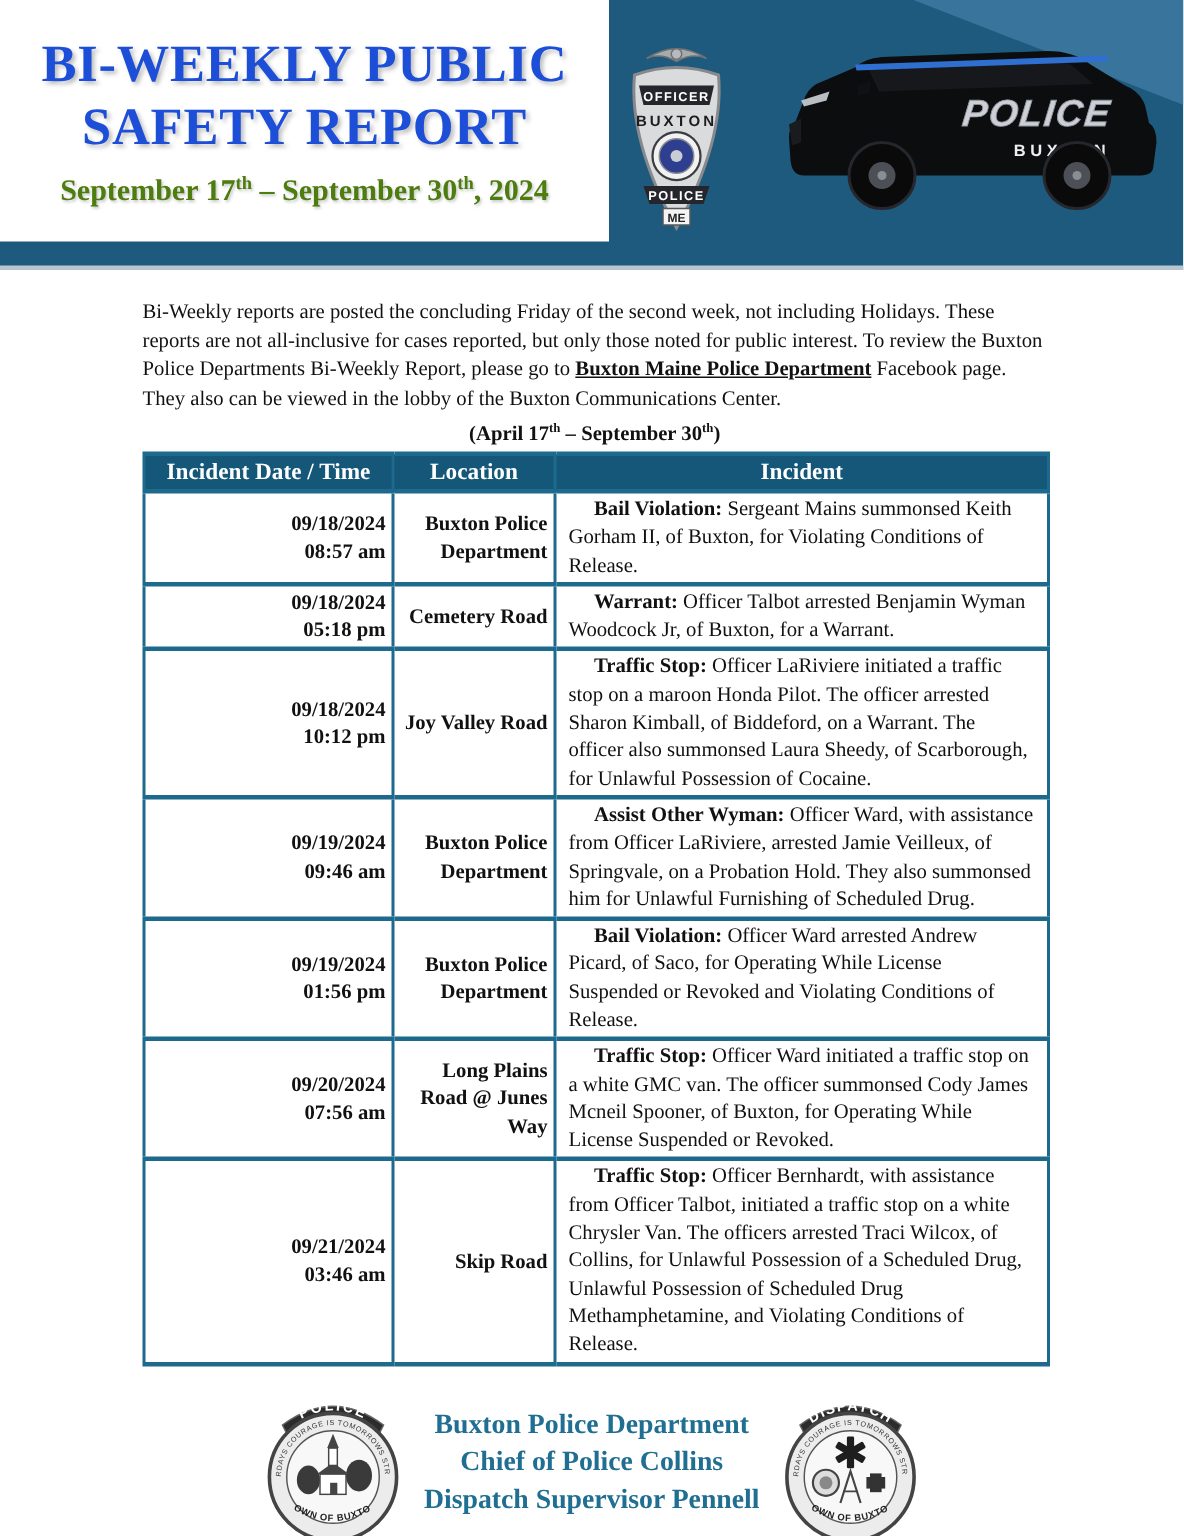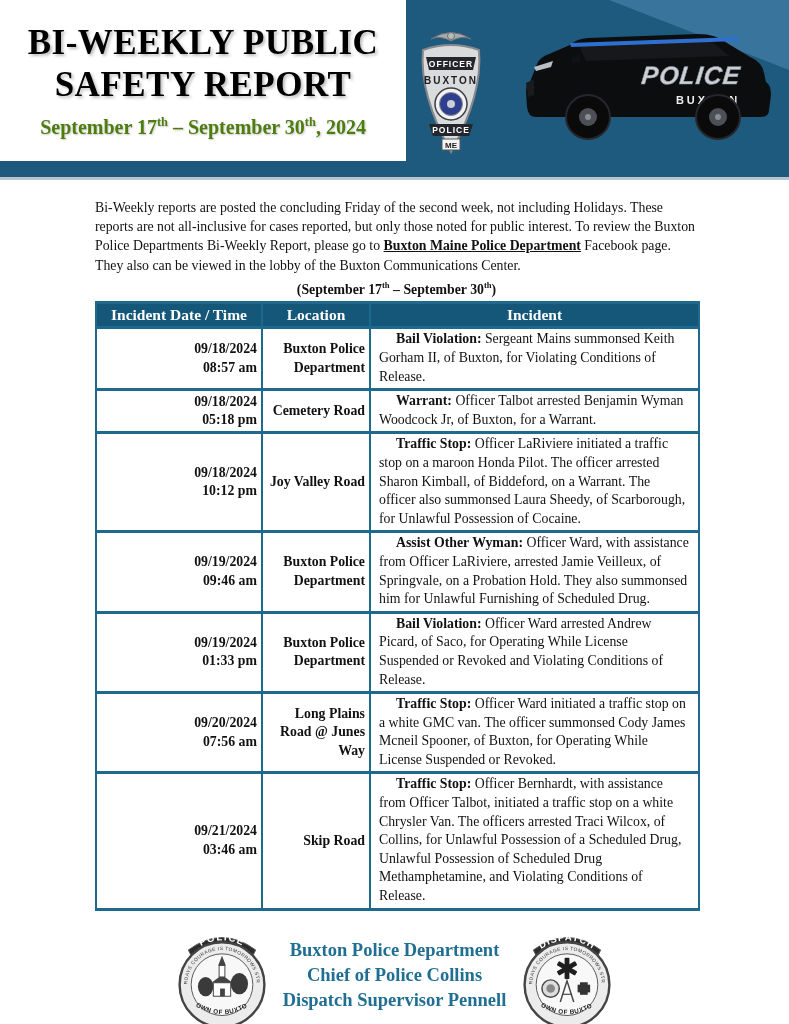--- a/index.html
+++ b/index.html
@@ -4,21 +4,21 @@
 <style>
   html,body{margin:0;padding:0;background:#fff;}
   .page{position:relative;width:789px;height:1024px;background:#fff;overflow:hidden;
         font-family:"Liberation Serif",serif;color:#111;}
   
   .hdr{position:relative;height:177px;background:#1e5a7d;border-bottom:3px solid #b9c5ce;}
   .hdr-corner{position:absolute;right:0;top:0;width:0;height:0;
               border-left:180px solid transparent;border-top:70px solid #38749b;}
   .hdr-panel{position:absolute;left:0;top:0;width:406px;height:161px;background:#ffffff;
              display:flex;flex-direction:column;align-items:center;justify-content:center;}
-  .hdr-title{font-size:35px;font-weight:bold;color:#000000;line-height:42px;text-align:center;
+  .hdr-title{font-size:35px;font-weight:bold;color:#1d4ed8;line-height:42px;text-align:center;
              letter-spacing:.5px;text-shadow:2px 2px 3px rgba(70,70,70,.35);}
   .hdr-date{margin-top:9px;font-size:20px;font-weight:bold;color:#4d7c0f;
             text-shadow:1px 1px 2px rgba(70,70,70,.3);}
   .hdr-badge{position:absolute;left:410px;top:24px;}
   .hdr-car{position:absolute;left:500px;top:20px;}
   sup{font-size:.62em;}
   
   .intro{margin:18px 90px 0 95px;font-size:13.8px;line-height:19.2px;}
   .fb-link{font-weight:bold;text-decoration:underline;}
   .subtitle{margin-top:5px;text-align:center;font-weight:bold;font-size:13.8px;width:603px;margin-left:95px;}
@@ -80,21 +80,21 @@
       <circle cx="88" cy="97" r="9" fill="#4c4f55"></circle>
         <circle cx="88" cy="97" r="3" fill="#8a8d92"></circle>
       <circle cx="218" cy="97" r="22" fill="#0a0a0b" stroke="#26272c" stroke-width="2"></circle>
       <circle cx="218" cy="97" r="9" fill="#4c4f55"></circle>
         <circle cx="218" cy="97" r="3" fill="#8a8d92"></circle>
     </svg>
   </div>
 
   <p class="intro"><span>Bi-Weekly reports are posted the concluding Friday of the second week, not including Holidays. These reports are not all-inclusive for cases reported, but only those noted for public interest. To review the Buxton Police Departments Bi-Weekly Report, please go to </span><span class="fb-link">Buxton Maine Police Department</span><span> Facebook page. They also can be viewed in the lobby of the Buxton Communications Center.</span></p>
 
-  <div class="subtitle"><span>(September 17</span><sup>th</sup><span> – September 30</span><sup>th</sup><span>)</span></div>
+  <div class="subtitle"><span>(April 17</span><sup>th</sup><span> – September 30</span><sup>th</sup><span>)</span></div>
 
   <table class="rpt">
     <colgroup>
         <col class="c1">
         <col class="c2">
         <col class="c3">
       </colgroup>
     <thead>
       <tr>
         <th>Incident Date / Time</th>
@@ -131,21 +131,21 @@
         <td class="c-date">
             <div>09/19/2024</div>
             <div>09:46 am</div>
           </td>
         <td class="c-loc">Buxton Police Department</td>
         <td class="c-inc"><span class="lead">Assist Other Wyman:</span> <span>Officer Ward, with assistance from Officer LaRiviere, arrested Jamie Veilleux, of Springvale, on a Probation Hold. They also summonsed him for Unlawful Furnishing of Scheduled Drug.</span></td>
       </tr>
       <tr>
         <td class="c-date">
             <div>09/19/2024</div>
-            <div>01:33 pm</div>
+            <div>01:56 pm</div>
           </td>
         <td class="c-loc">Buxton Police Department</td>
         <td class="c-inc"><span class="lead">Bail Violation:</span> <span>Officer Ward arrested Andrew Picard, of Saco, for Operating While License Suspended or Revoked and Violating Conditions of Release.</span></td>
       </tr>
       <tr>
         <td class="c-date">
             <div>09/20/2024</div>
             <div>07:56 am</div>
           </td>
         <td class="c-loc">Long Plains Road @ Junes Way</td>

